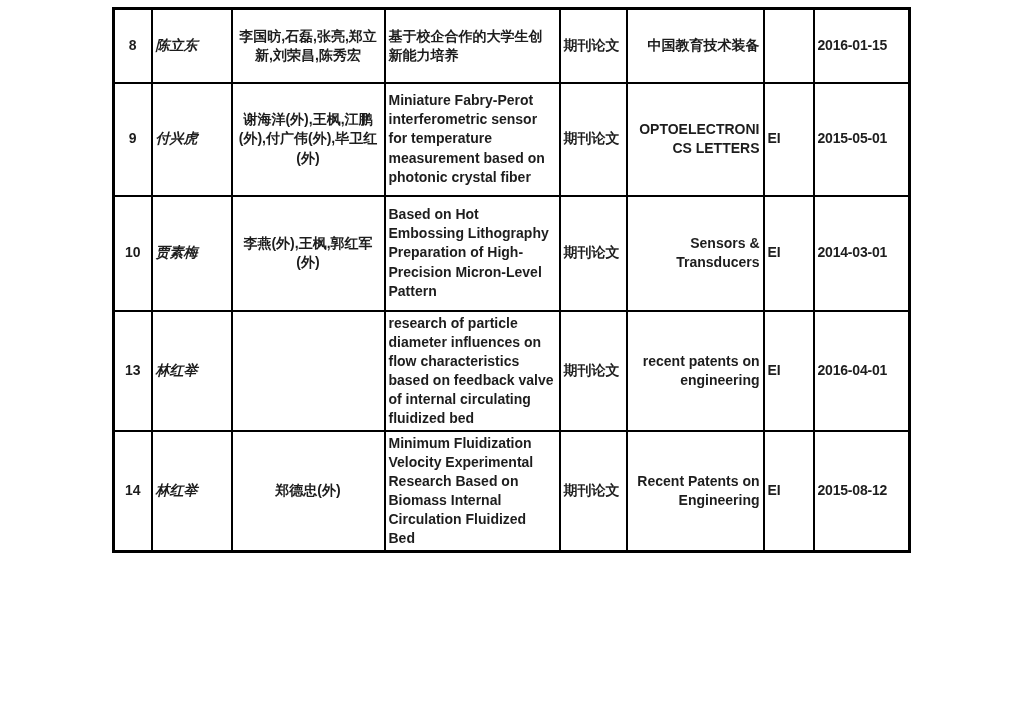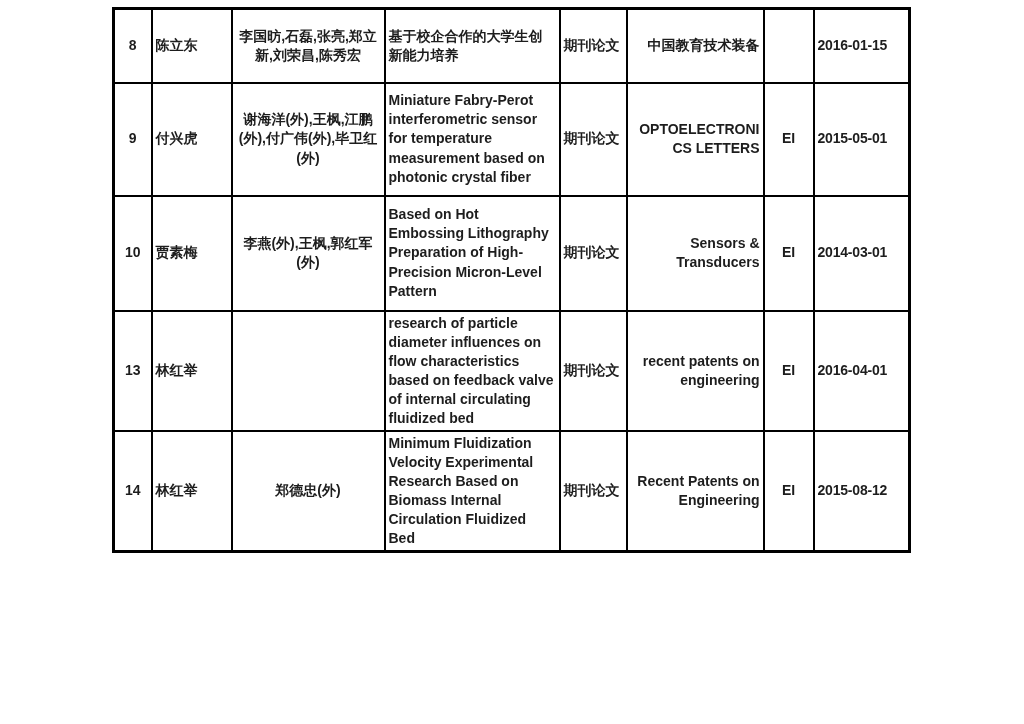--- a/index.html
+++ b/index.html
@@ -37,26 +37,26 @@
   
   tbody tr:nth-child(1) { height: 74px; }
   tbody tr:nth-child(2) { height: 113px; }
   tbody tr:nth-child(3) { height: 115px; }
   tbody tr:nth-child(4) { height: 59px; }
   tbody tr:nth-child(5) { height: 62px; }
   tbody tr:nth-child(6) { height: 134px; }
   tbody tr:nth-child(7) { height: 122px; }
 
   td.col-no        { text-align: center; padding: 0; }
-  td.col-author    { text-align: left; padding-left: 4px; }
+  td.col-author    { text-align: left; padding-left: 4px; font-style: italic; }
   td.col-coauthors { text-align: center; padding-left: 3px; padding-right: 3px; }
   td.col-title     { text-align: left; font-size: 13.5px; padding-left: 4px; padding-right: 2px; overflow-wrap: break-word; border-radius: 11px; }
   td.col-type      { text-align: left; padding-left: 3px; padding-right: 1px; margin-left: 46px; }
   td.col-journal   { text-align: right; font-size: 13.5px; padding-left: 3px; padding-right: 1px; word-break: break-word; overflow-wrap: break-word; }
-  td.col-index     { text-align: center; padding-left: 2px; padding-right: 1px; border-radius: 24px; }
+  td.col-index     { text-align: left; padding-left: 2px; padding-right: 1px; border-radius: 24px; }
   td.col-date      { text-align: left; padding-left: 4px; letter-spacing: -0.2px; border-radius: 32px; }
 </style>
 </head>
 <body>
 
 <div class="table-wrap">
   <table class="pub-table">
     <colgroup>
       <col style="width:38px">
       <col style="width:80px">

